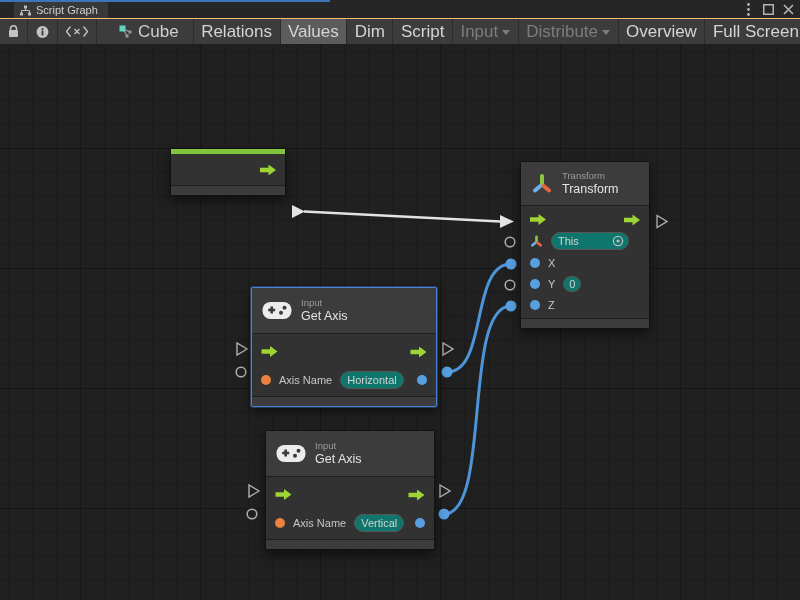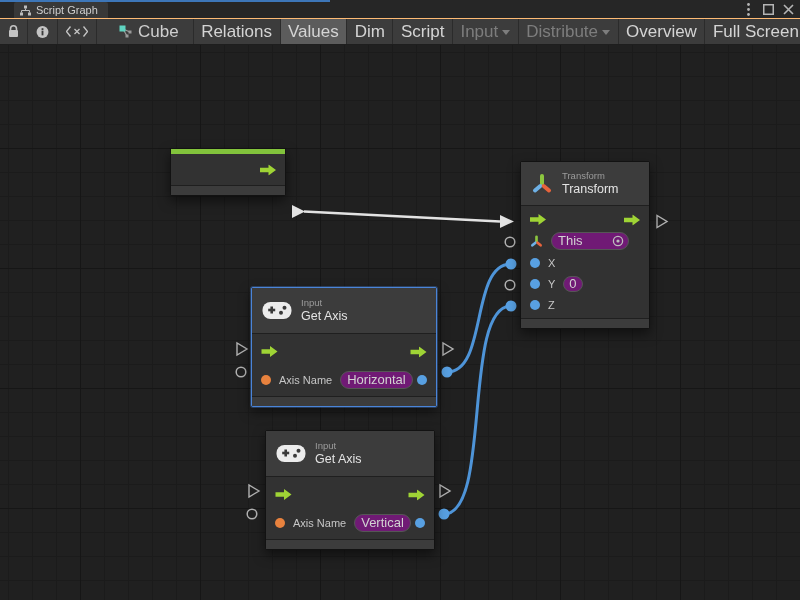--- a/index.html
+++ b/index.html
@@ -59,22 +59,22 @@
   .ngroup { font-size:9.5px; color:#9c9c9c; }
   .ntitle { font-size:12.5px; color:#e4e4e4; }
   .nbody { padding:3px 0; }
   .nrow { display:flex; align-items:center; gap:8px; padding:0 9px; position:relative; }
   .nfoot { height:10px; background:#3c3c3c; border-top:1px solid #1f1f1f; }
   .dot { width:10px; height:10px; border-radius:50%; flex:0 0 auto; }
   .dot.blue { background:#58a0e2; }
   .dot.orange { background:#e8823e; }
   .plabel { color:#c6c6c6; }
   .right-arrow { position:absolute; right:9px; top:50%; transform:translateY(-50%); display:flex; }
-  .field { background:#701a75; border:1px solid #565656; border-radius:9px;
-    padding:1px 6px; color:#d2d2d2; font-size:13px; line-height:14px; }
+  .field { background:#0f766e; border:1px solid #565656; border-radius:9px;
+    padding:1px 6px; color:#d2d2d2; font-size:11px; line-height:14px; }
   .obj-field { display:flex; align-items:center; gap:6px; padding:1px 4px 1px 6px; width:78px; justify-content:space-between; }
   .num-field { padding:0 5px; min-width:16px; text-align:left; }
 
   svg { display:block; }
   #wires { position:absolute; top:0; left:0; pointer-events:none; }
   #wires .hit { pointer-events:stroke; }
 </style>
 </head>
 <body>
 

